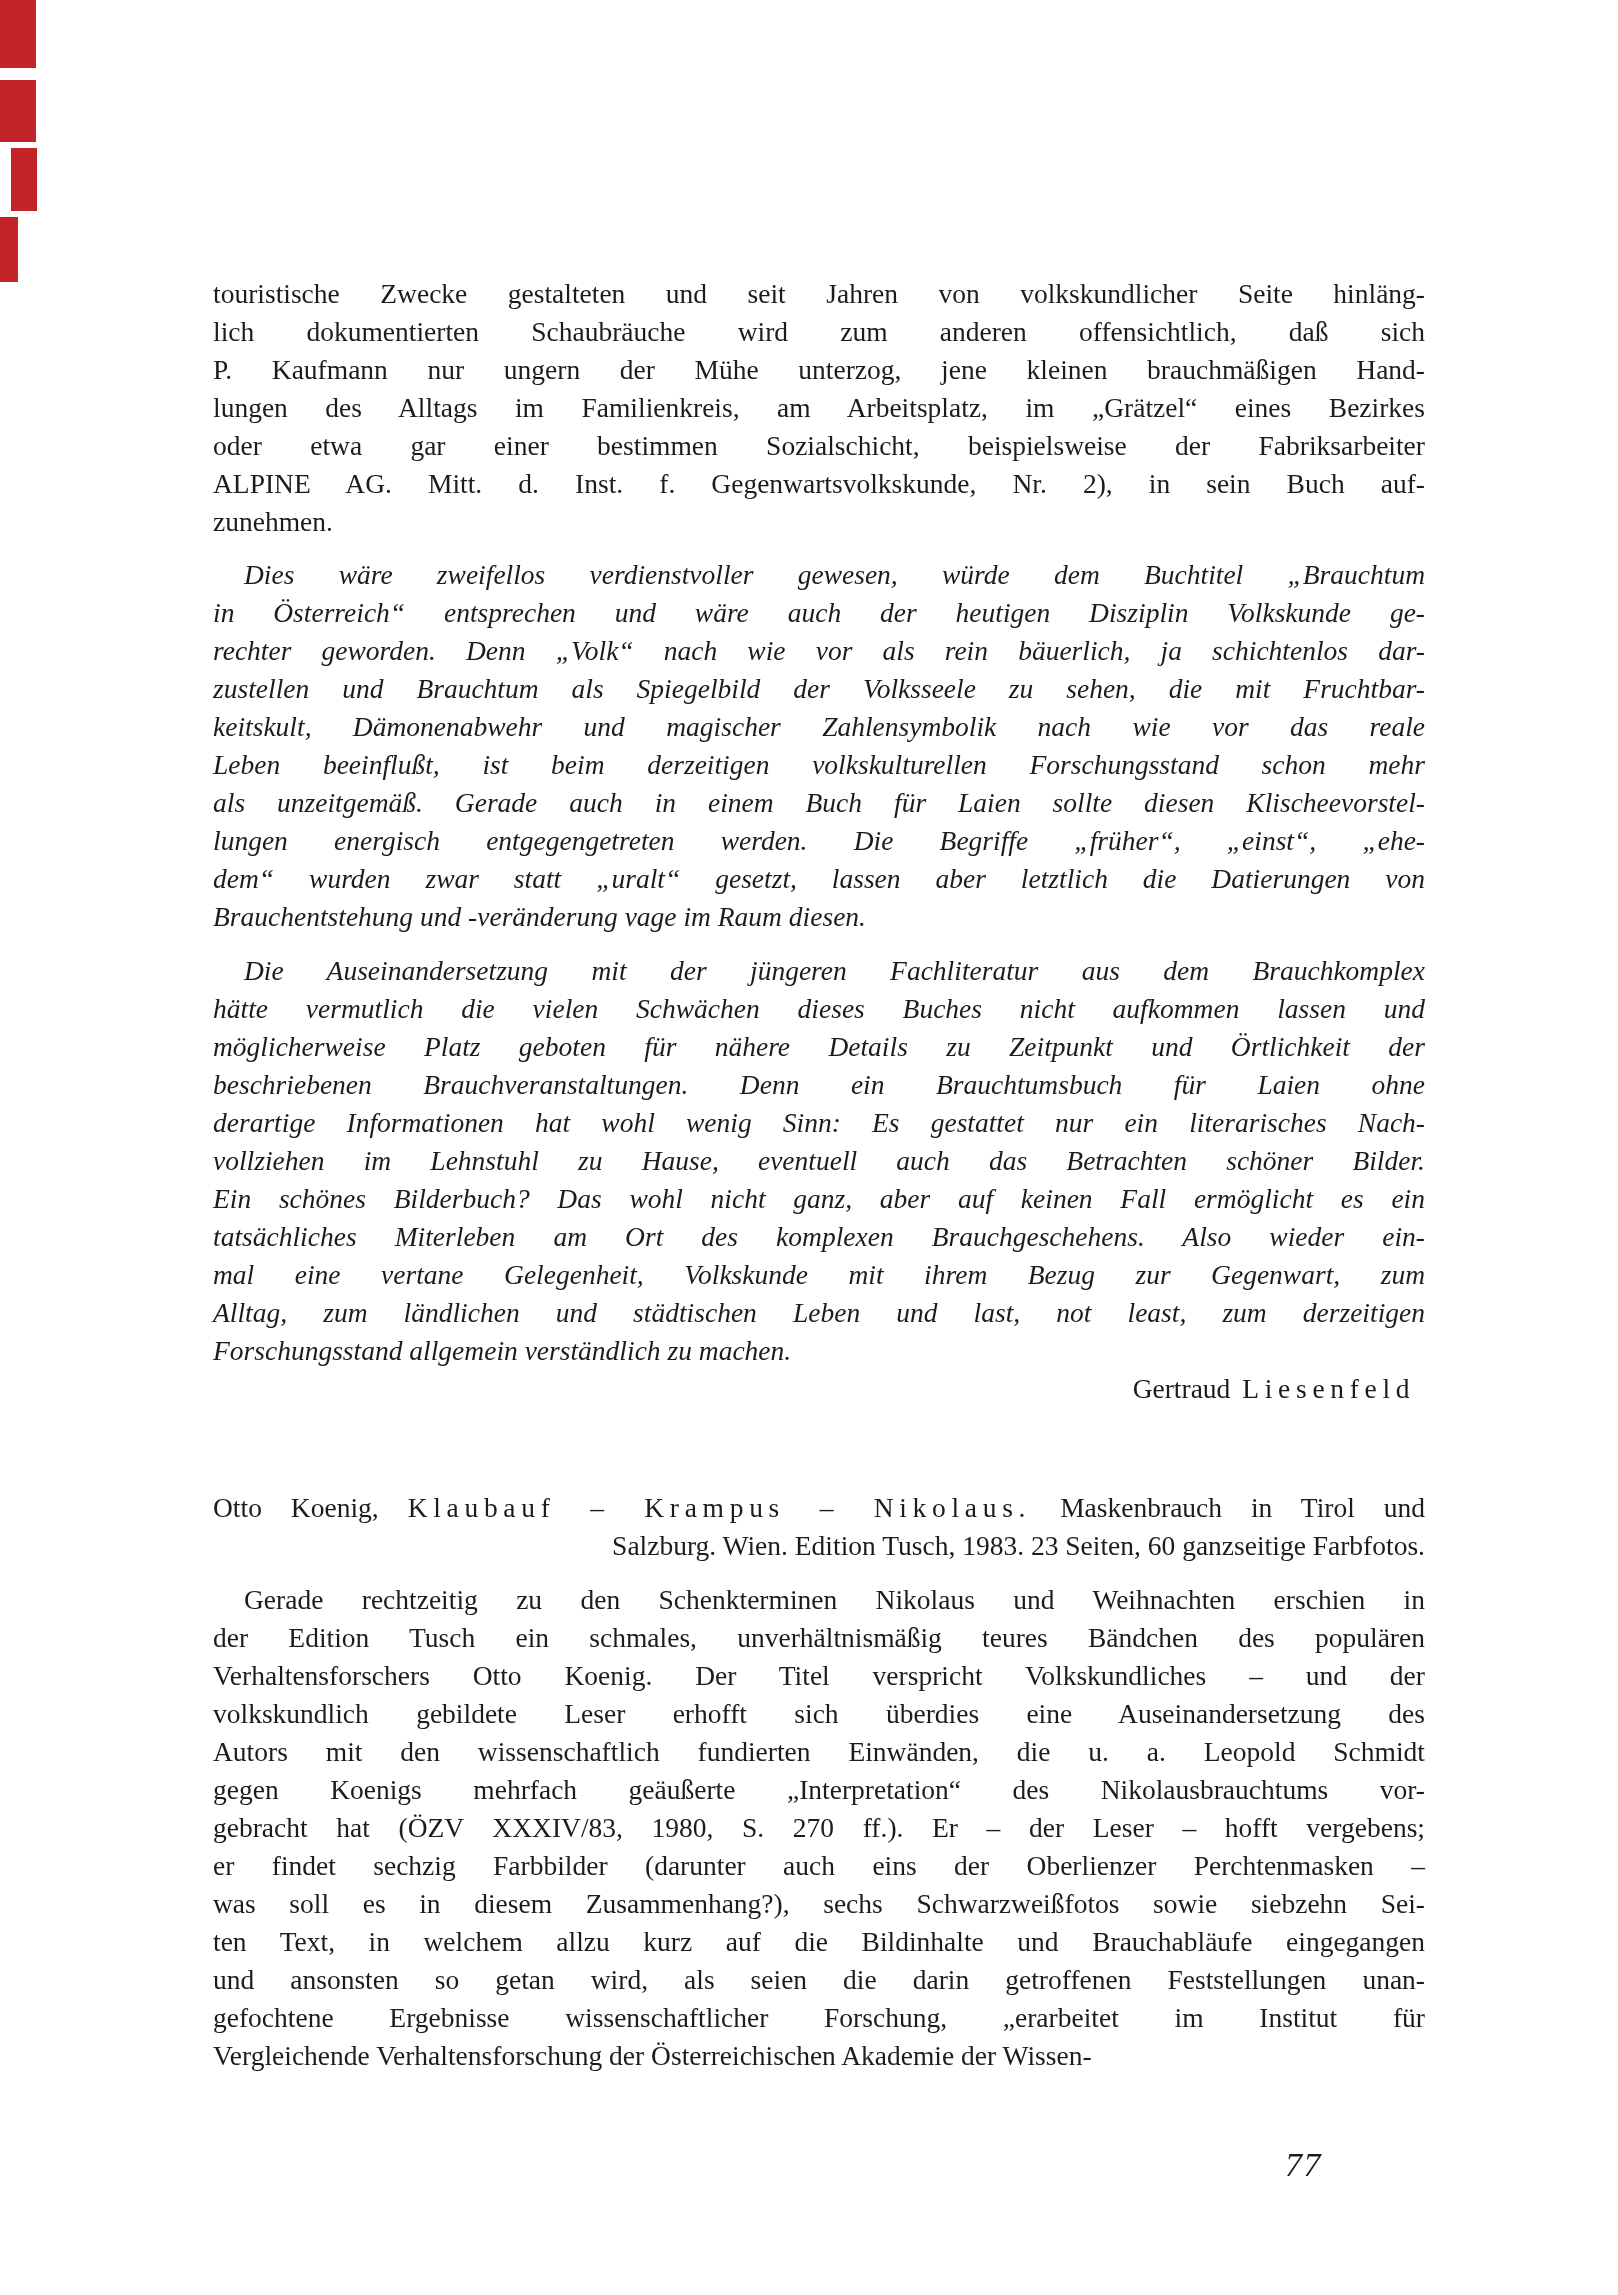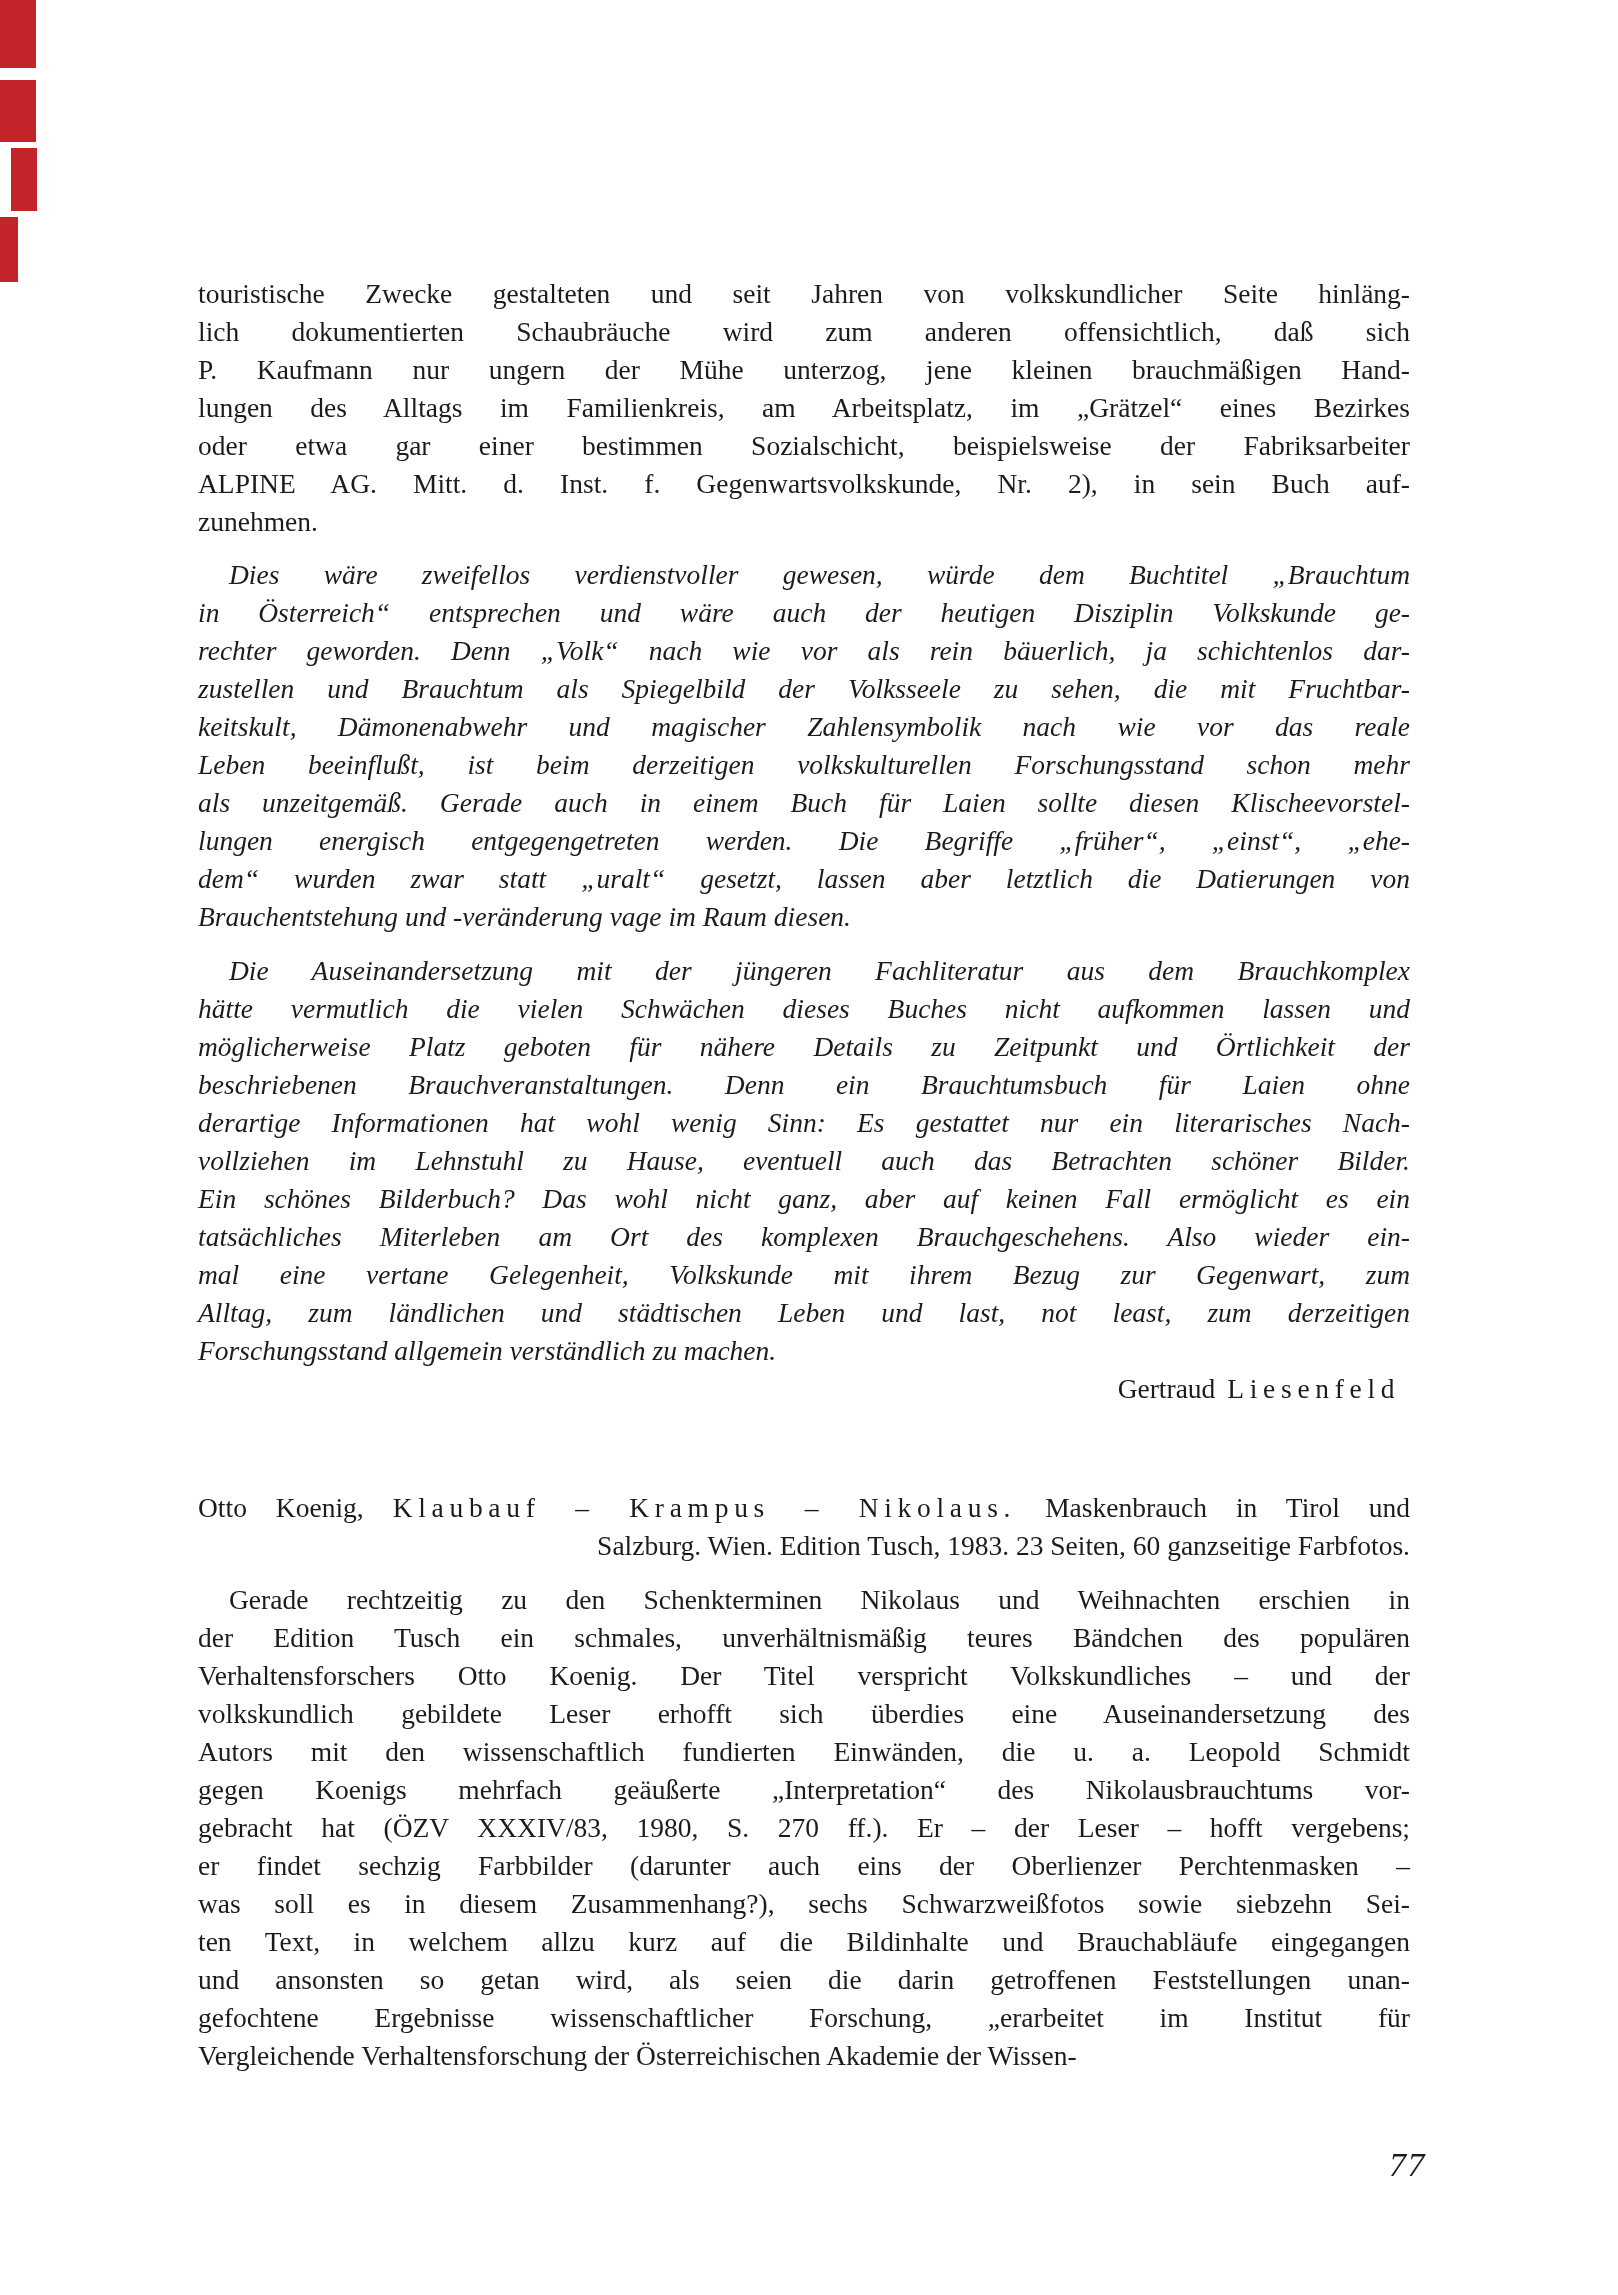--- a/index.html
+++ b/index.html
@@ -2,41 +2,41 @@
 <html lang="de" style="font-size:13px"><head>
 <meta charset="utf-8">
 <style>
   html,body { margin:0; padding:0; background:#ffffff; }
   .page {
     position:relative; width:1618px; height:2295px; background:#ffffff;
     font-family:"Liberation Serif","DejaVu Serif",serif;
     color:#1c1c1c; overflow:hidden;
   }
   .text-block {
-    position:absolute; left:198px; top:275px; width:1212px;
+    position:absolute; left:213px; top:275px; width:1212px;
     font-size:27.5px; line-height:38px;
   }
   .para { margin:0; }
   #r1-paras .para + .para { margin-top:15.4px;font-style:italic; }
   #r2-paras .para { margin-top:16px; }
   .line { text-align:justify; text-align-last:justify; }
   .line.last { text-align-last:left; }
   .para.indent .line:first-child { text-indent:31px; }
 
   .signature { text-align:right; line-height:38px; padding-right:9.7px; }
   .sig-last { letter-spacing:5.7px; margin-left:5px; }
 
   .citation { margin-top:81px; line-height:38px; }
   .cit-line1 { text-align:justify; text-align-last:justify; }
   .cit-author { font-weight:normal; }
   .cit-spaced { letter-spacing:5.7px; }
   .cit-line2 { padding-left:36px; text-align:right; }
 
   .page-number {
-    position:absolute; left:1389px; top:2146px;
+    position:absolute; left:1285px; top:2146px;
     font-size:34px; font-style:italic; letter-spacing:1.6px;
   }
 
   .red-marks { position:absolute; left:0; top:0; width:49px; height:291px; }
   .red-mark { position:absolute; }
   .rm1 { left:0;  top:4;   width:36px; height:68px; }
   .rm2 { left:0;  top:99:  ; }
   .rm2 { left:0;  top:80px;  width:36px; height:62px; }
   .rm3 { left:10.5px; top:148px; width:26px; height:63px; }
   .rm4 { left:0;  top:217px; width:18px; height:65px; }

